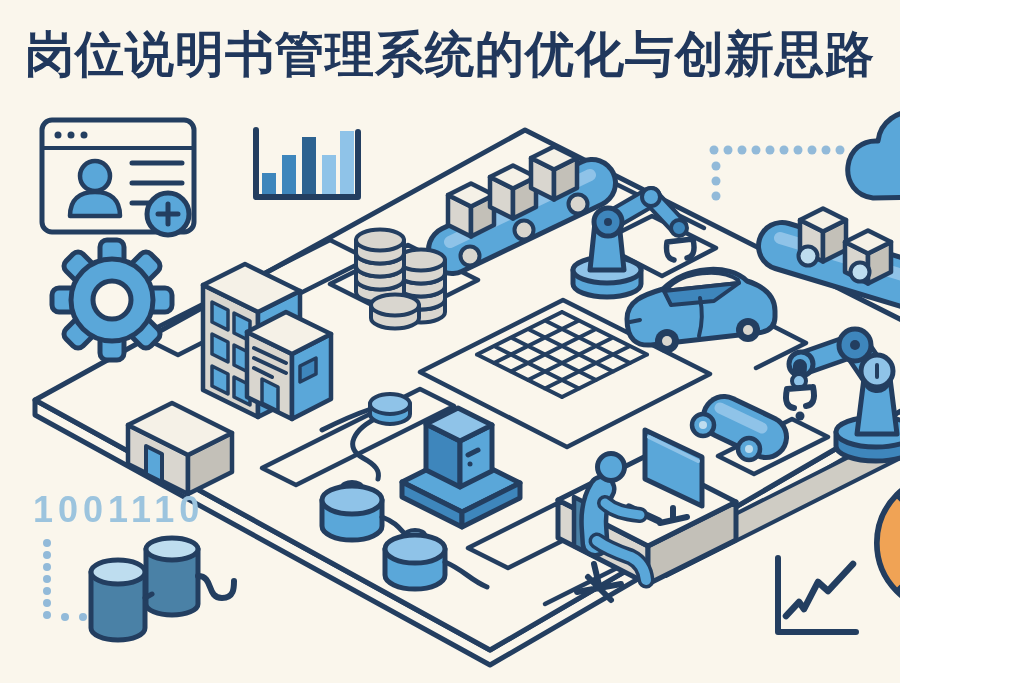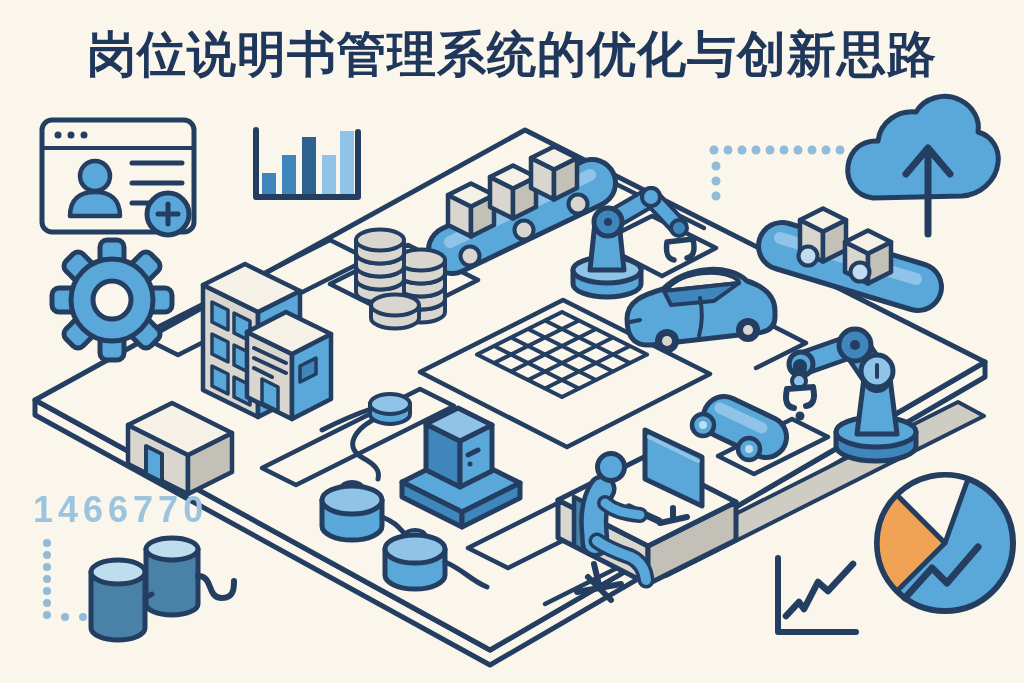--- a/index.html
+++ b/index.html
@@ -1,16 +1,16 @@
 <!DOCTYPE html>
 <html style="--navy: #233E60; --title-navy: #20375C; --blue: #5AA7D9; --blue-dark: #3E86BC; --blue-deep: #2D6290; --blue-light: #8FC3E8; --blue-pale: #BEDDEF; --steel-blue: #4A81A6; --gray: #D9D6CF; --gray-dark: #C3C0B8; --white-soft: #F5F1E7; --cream: #FAF6EC; --orange: #F0A355; --dot-blue: #92BAD9; --binary-blue: #9CC4DE; --road-gray: #CFCCC4;"><head>
 <meta charset="utf-8">
 <style>
   html,body{margin:0;padding:0;background:#fff;}
-  .stage{position:relative;width:1024px;height:683px;background:var(--cream,#FAF6EC);overflow:hidden;font-family:"Liberation Sans",sans-serif;}
+  .stage{position:relative;width:852px;height:683px;background:var(--cream,#FAF6EC);overflow:hidden;font-family:"Liberation Sans",sans-serif;padding-left:48px;}
   .stage svg{position:absolute;inset:0;}
   .title{position:absolute;top:22px;left:0;right:0;text-align:center;font-size:49px;font-weight:800;letter-spacing:1px;color:var(--title-navy,#20375C);font-family:"DejaVu Sans","Liberation Sans",sans-serif;}
   .binary{position:absolute;top:489px;left:33px;font-size:36px;font-weight:600;letter-spacing:5px;color:var(--binary-blue,#9CC4DE);}
   .ol{stroke:var(--navy,#233E60);stroke-linejoin:round;stroke-linecap:round;}
   .f-none{fill:none}
   .f-cream{fill:var(--cream,#FAF6EC)}
   .f-white{fill:var(--white-soft,#F5F1E7)}
   .f-gray{fill:var(--gray,#D9D6CF)}
   .f-graydark{fill:var(--gray-dark,#C3C0B8)}
   .f-blue{fill:var(--blue,#5AA7D9)}
@@ -344,14 +344,14 @@
     <path class="ol f-steel" stroke-width="5" d="M146,549 v55 a26,11 0 0 0 52,0 v-55"></path>
     <ellipse class="ol f-bluepale" stroke-width="5" cx="172" cy="549" rx="26" ry="11"></ellipse>
     <path class="ol f-steel" stroke-width="5" d="M91,572 v56 a27,12 0 0 0 54,0 v-56"></path>
     <ellipse class="ol f-bluepale" stroke-width="5" cx="118" cy="572" rx="27" ry="12"></ellipse>
     <path class="ol f-none" stroke-width="5" d="M145,598 L152,594"></path>
     <path class="ol f-none" stroke-width="6" d="M198,576 C214,576 206,598 222,598 C234,598 234,588 234,581"></path>
   </g>
 </svg>
 
 <div class="title">岗位说明书管理系统的优化与创新思路</div>
-<div class="binary">1466770</div>
+<div class="binary">1001110</div>
 </div>
 
 </body></html>

